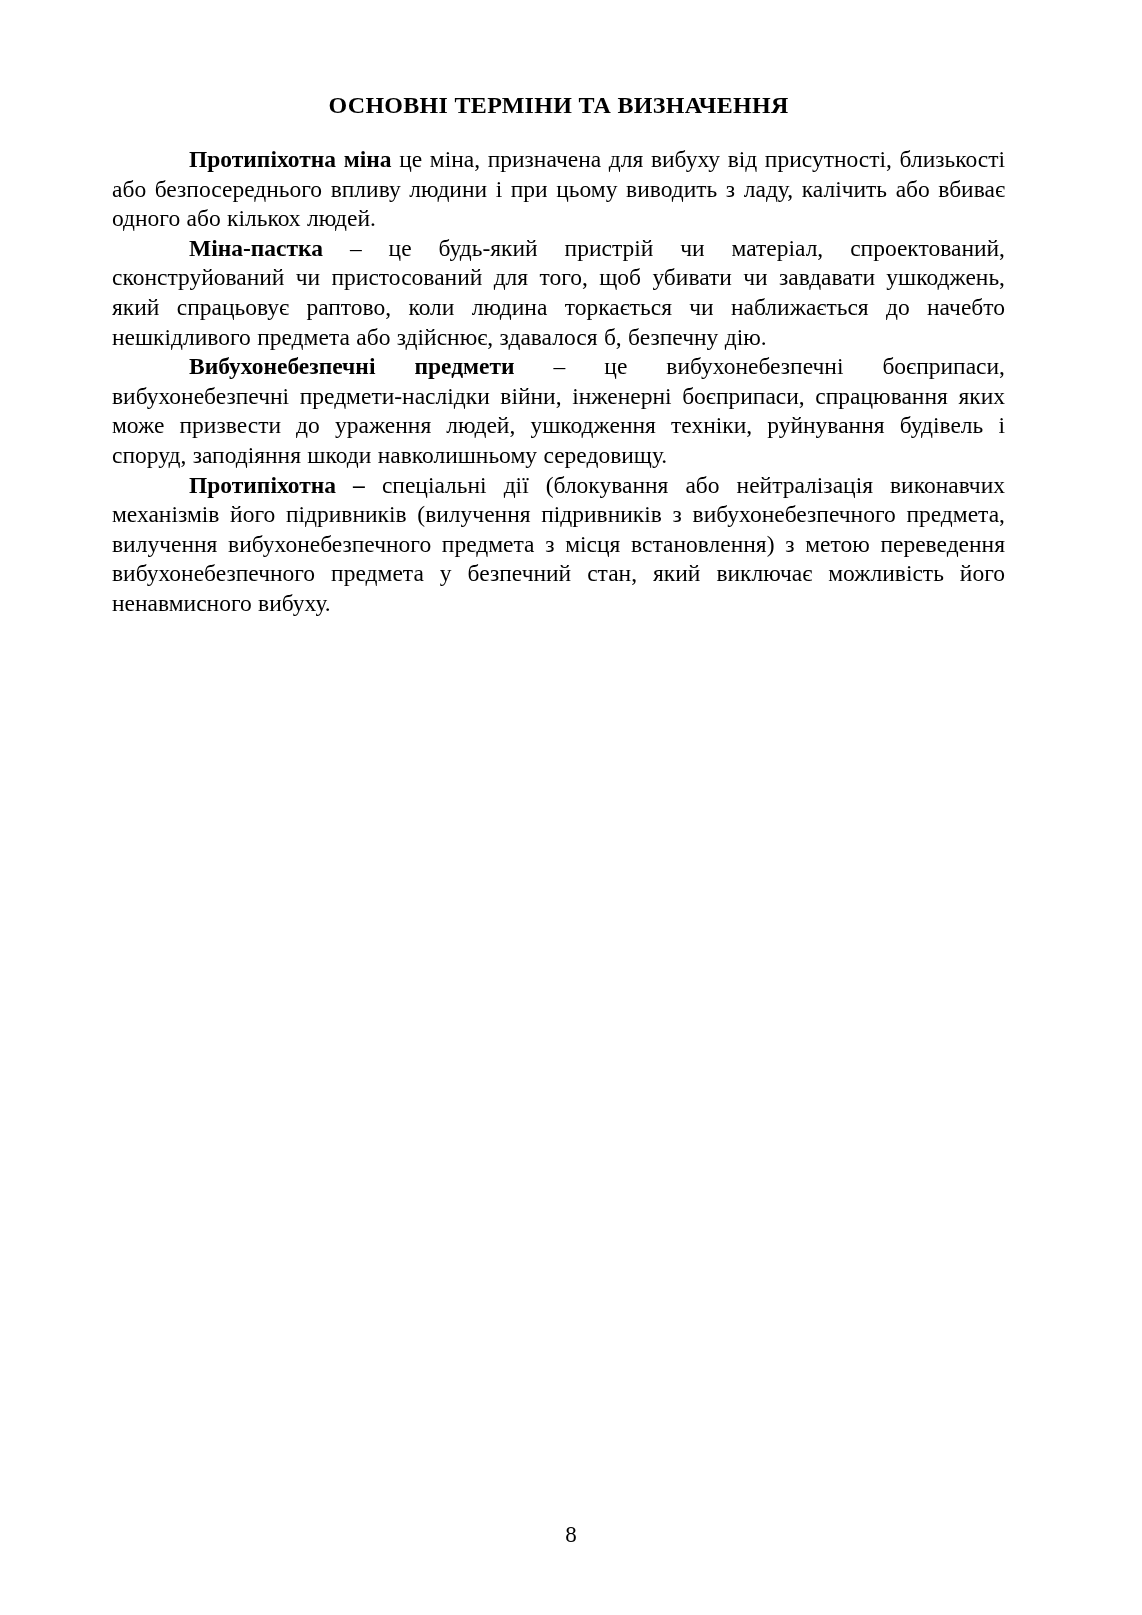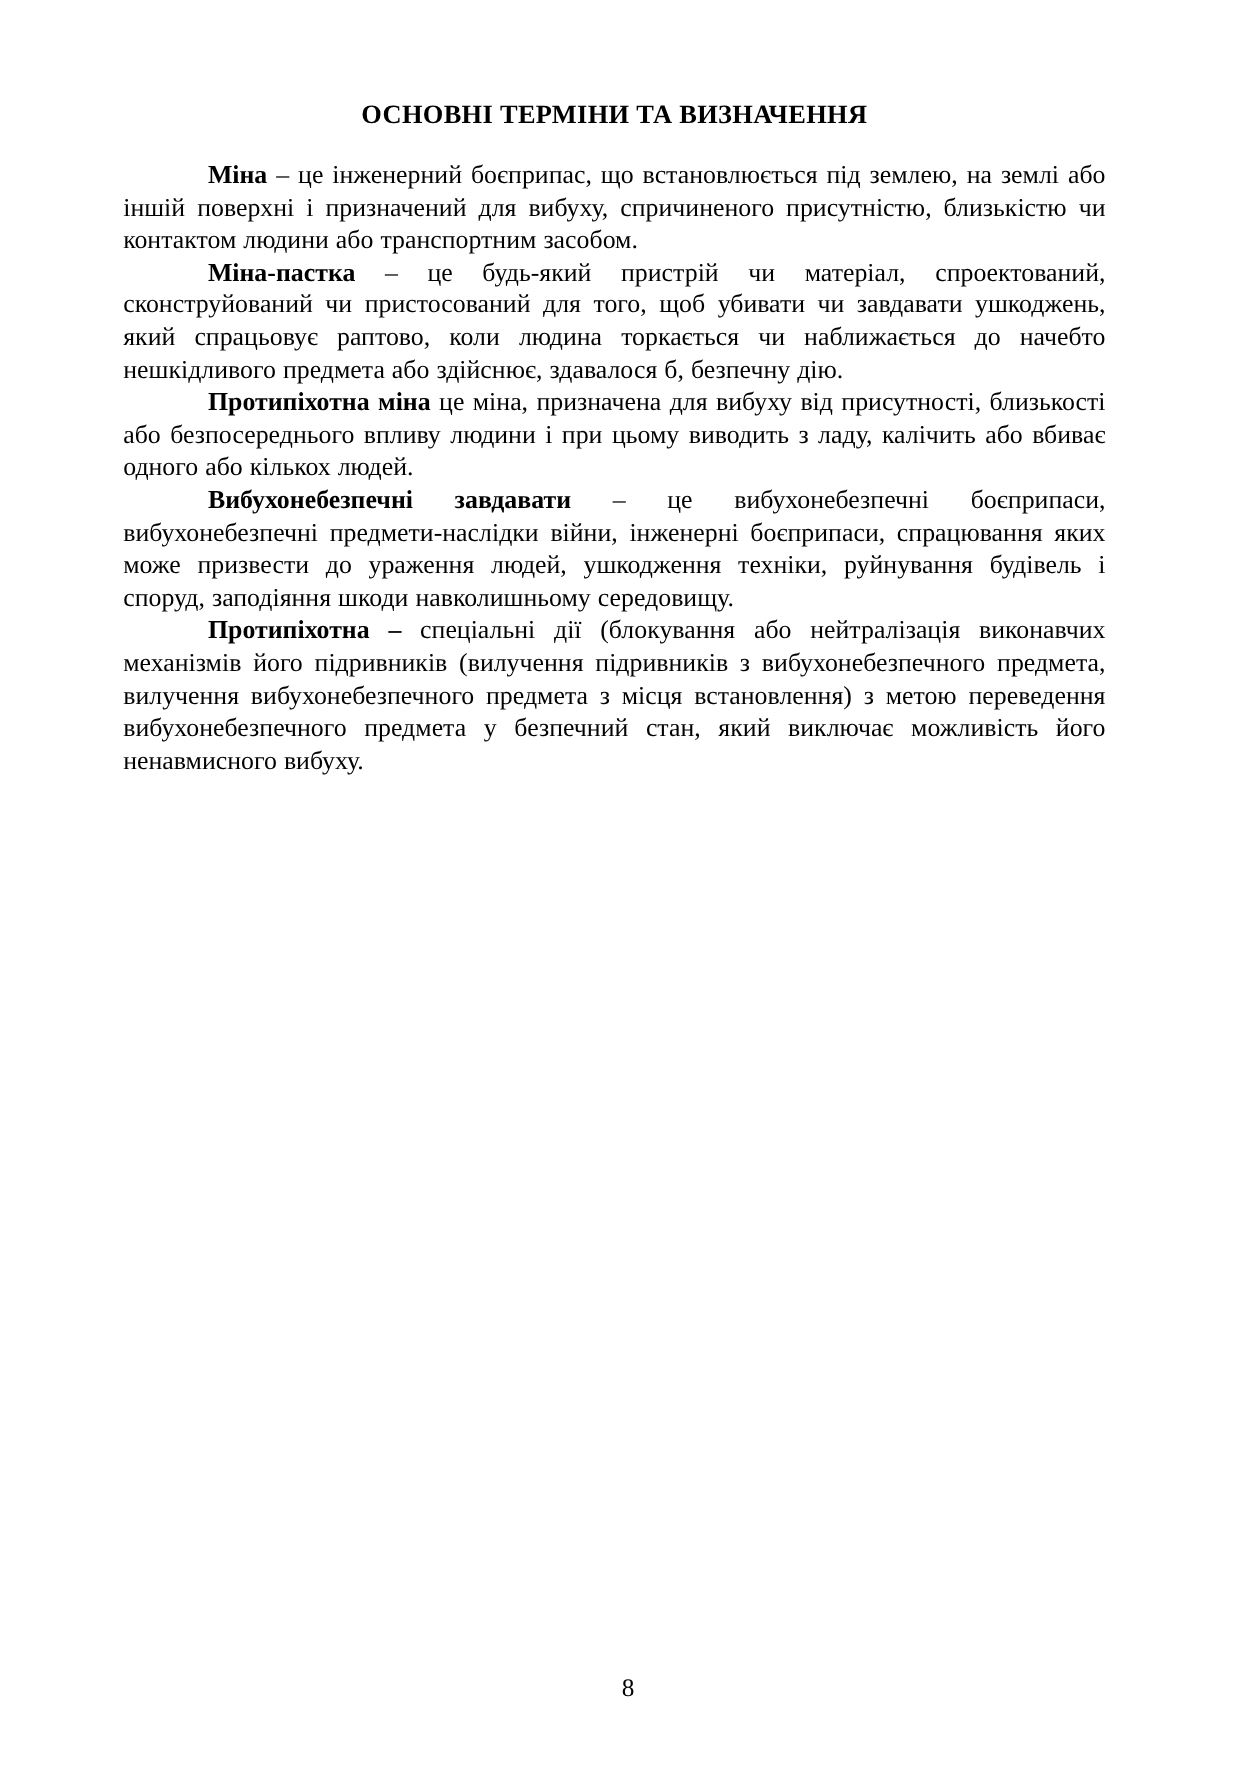--- a/index.html
+++ b/index.html
@@ -56,27 +56,26 @@
   }
 </style>
 </head>
 <body>
 
 <div class="page">
   <div class="content">
 
     <h1 class="doc-title">ОСНОВНІ ТЕРМІНИ ТА ВИЗНАЧЕННЯ</h1>
 
-    <p class="para"><span class="term">Міна</span><span> – це інженерний боєприпас, що встановлюється під землею, на землі або іншій поверхні і призначений для вибуху, спричиненого присутністю, близькістю чи контактом людини або транспортним засобом.</span></p>
+
+    <p class="para"><span class="term">Протипіхотна міна</span><span> це міна, призначена для вибуху від присутності, близькості або безпосереднього впливу людини і при цьому виводить з ладу, калічить або вбиває одного або кількох людей.</span></p>
 
     <p class="para"><span class="term">Міна-пастка</span><span> – це будь-який пристрій чи матеріал, спроектований, сконструйований чи пристосований для того, щоб убивати чи завдавати ушкоджень, який спрацьовує раптово, коли людина торкається чи наближається до начебто нешкідливого предмета або здійснює, здавалося б, безпечну дію.</span></p>
 
-    <p class="para"><span class="term">Протипіхотна міна</span><span> це міна, призначена для вибуху від присутності, близькості або безпосереднього впливу людини і при цьому виводить з ладу, калічить або вбиває одного або кількох людей.</span></p>
-
-    <p class="para"><span class="term">Вибухонебезпечні завдавати</span><span> – це вибухонебезпечні боєприпаси, вибухонебезпечні предмети-наслідки війни, інженерні боєприпаси, спрацювання яких може призвести до ураження людей, ушкодження техніки, руйнування будівель і споруд, заподіяння шкоди навколишньому середовищу.</span></p>
+    <p class="para"><span class="term">Вибухонебезпечні предмети</span><span> – це вибухонебезпечні боєприпаси, вибухонебезпечні предмети-наслідки війни, інженерні боєприпаси, спрацювання яких може призвести до ураження людей, ушкодження техніки, руйнування будівель і споруд, заподіяння шкоди навколишньому середовищу.</span></p>
 
 
     <p class="para"><span class="term">Протипіхотна –</span><span> спеціальні дії (блокування або нейтралізація виконавчих механізмів його підривників (вилучення підривників з вибухонебезпечного предмета, вилучення вибухонебезпечного предмета з місця встановлення) з метою переведення вибухонебезпечного предмета у безпечний стан, який виключає можливість його ненавмисного вибуху.</span></p>
 
 
   </div>
 
   <div class="page-number">8</div>
 </div>
 

